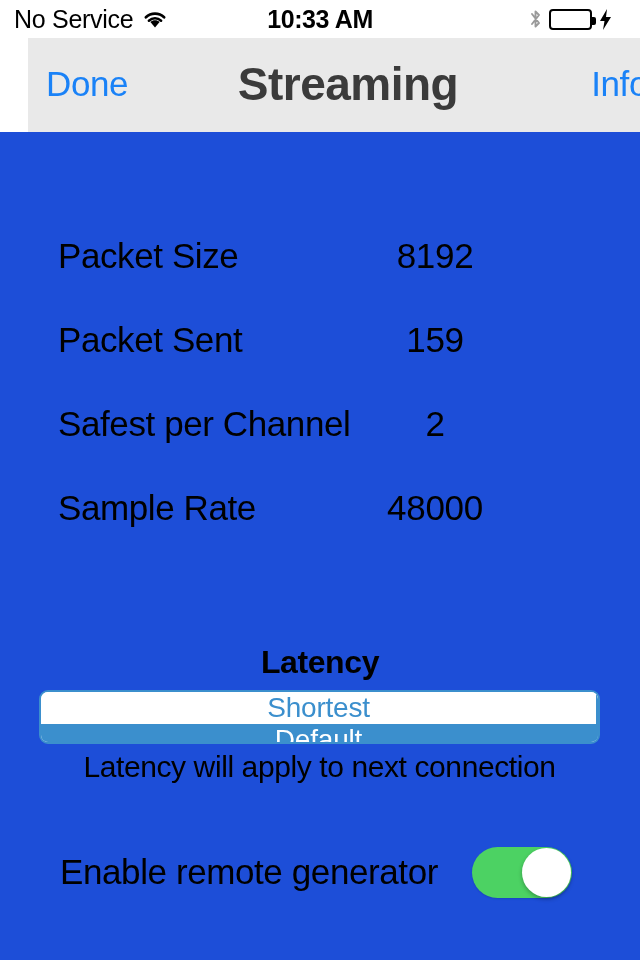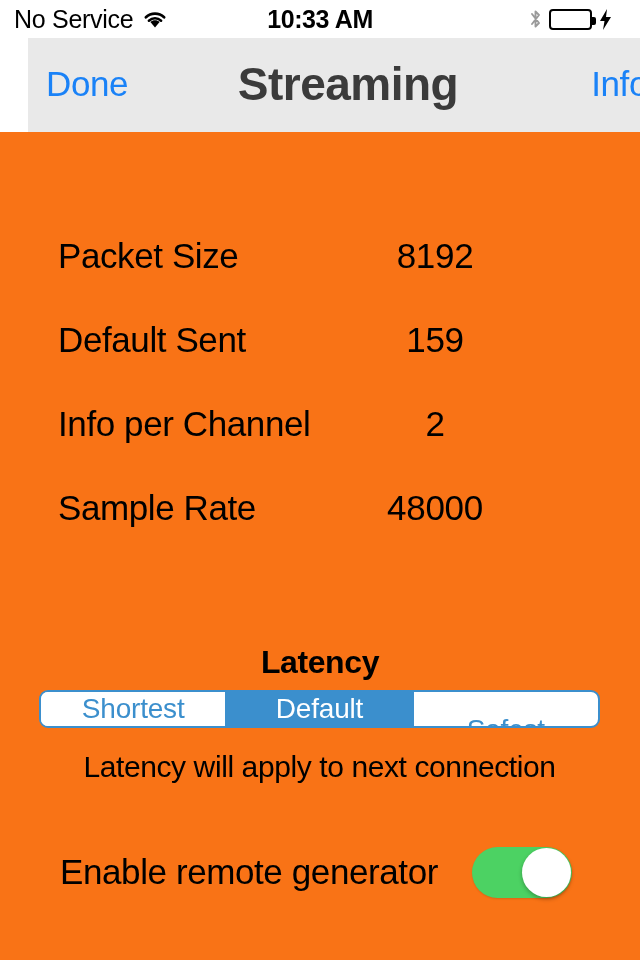--- a/index.html
+++ b/index.html
@@ -138,21 +138,21 @@
   }
   .nav-btn-left  { left: 18px; }
   .nav-btn-right { right: 20px; }
 
   
   .content {
     position: absolute;
     left: 0; top: 132px;
     width: 640px;
     height: 828px;
-    background: #f97316;
+    background: #1d4ed8;
   }
 
   .info-rows {
     position: absolute;
     left: 0; top: 82px;
     width: 640px;
   }
   .info-row {
     position: relative;
     height: 84px;
@@ -186,26 +186,27 @@
     font-size: 32px;
     font-weight: bold;
     color: #000000;
     letter-spacing: -0.4px;
   }
 
   .segmented {
     position: absolute;
     left: 39px; top: 558px;
     width: 561px;
-    height: 38px;
+    height: 54px;
     border: 2px solid #3b8fcd;
     border-radius: 9px;
     display: flex;
     overflow: hidden;
     background: #ffffff;
+    flex-direction: column;
   }
   .seg {
     flex: 1;
     display: flex;
     align-items: center;
     justify-content: center;
     font-size: 28px;
     color: #3b8fcd;
     letter-spacing: -0.2px;
     cursor: pointer;
@@ -319,27 +320,27 @@
   <div class="content">
 
     <div class="info-rows">
 
       <div class="info-row">
         <span class="info-label">Packet Size</span>
         <span class="info-value">8192</span>
       </div>
 
       <div class="info-row">
-        <span class="info-label">Default Sent</span>
+        <span class="info-label">Packet Sent</span>
         <span class="info-value">159</span>
       </div>
 
 
       <div class="info-row">
-        <span class="info-label">Info per Channel</span>
+        <span class="info-label">Safest per Channel</span>
         <span class="info-value">2</span>
       </div>
 
       <div class="info-row">
         <span class="info-label">Sample Rate</span>
         <span class="info-value">48000</span>
       </div>
 
     </div>
 

